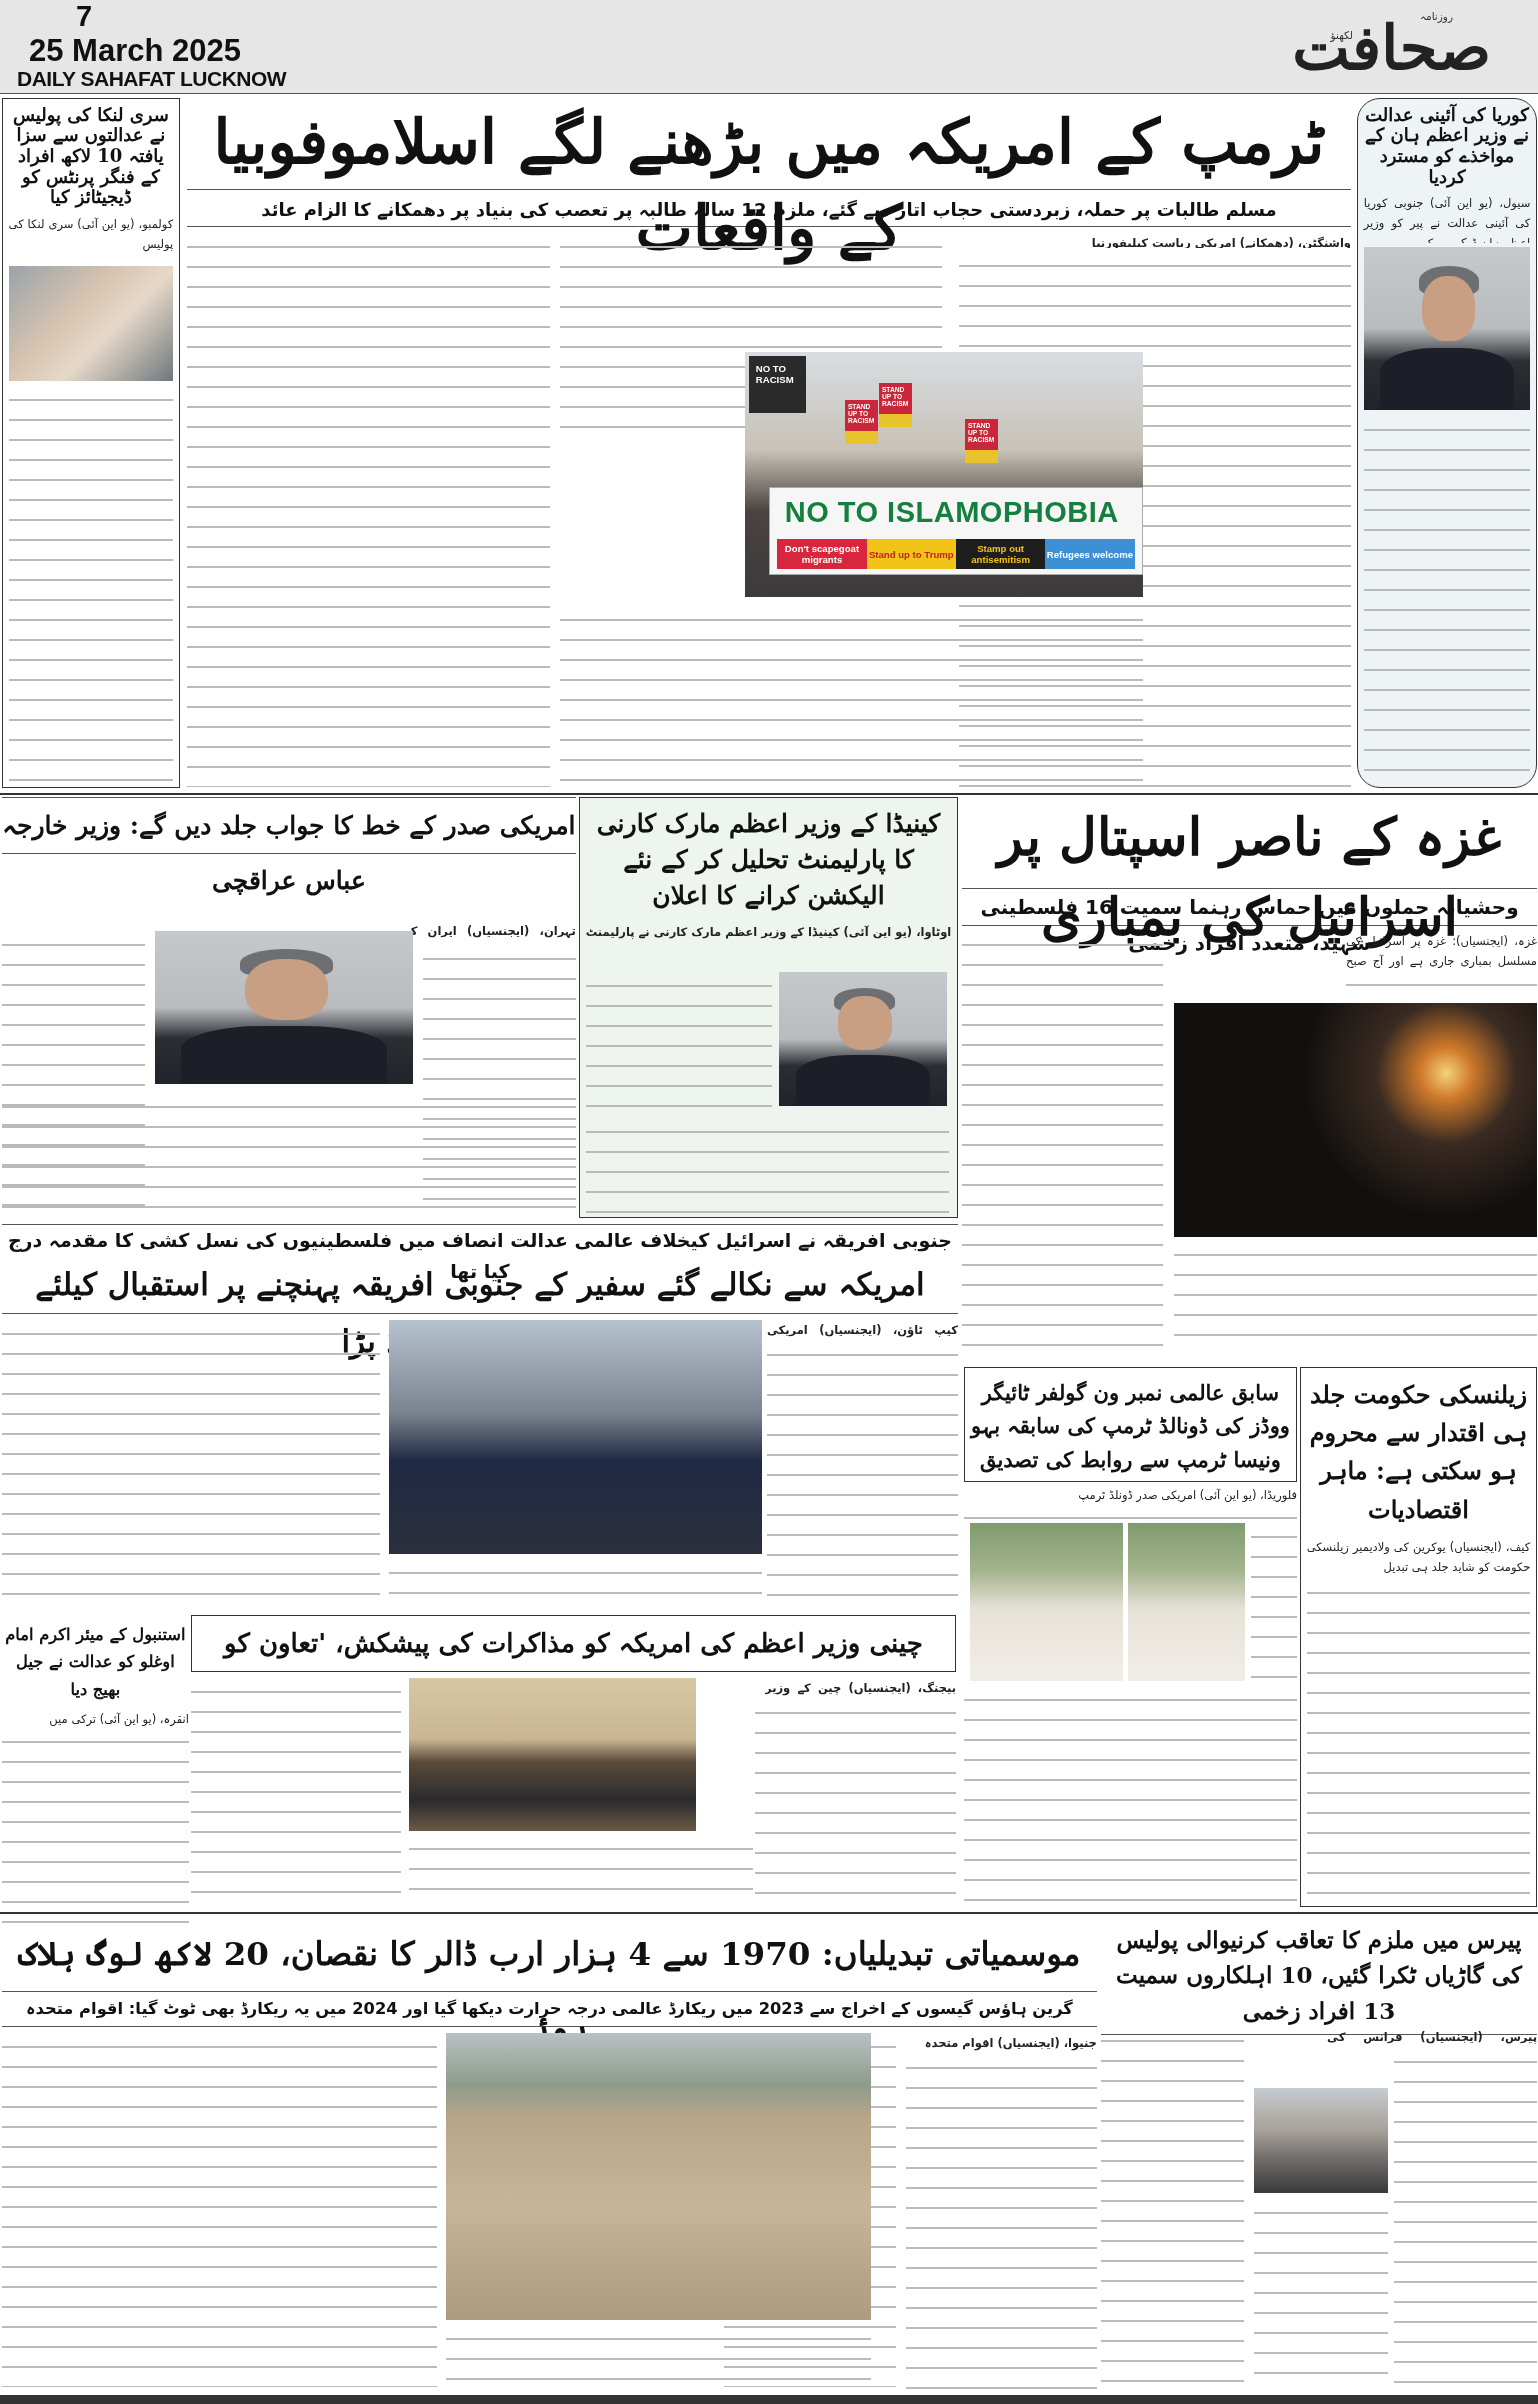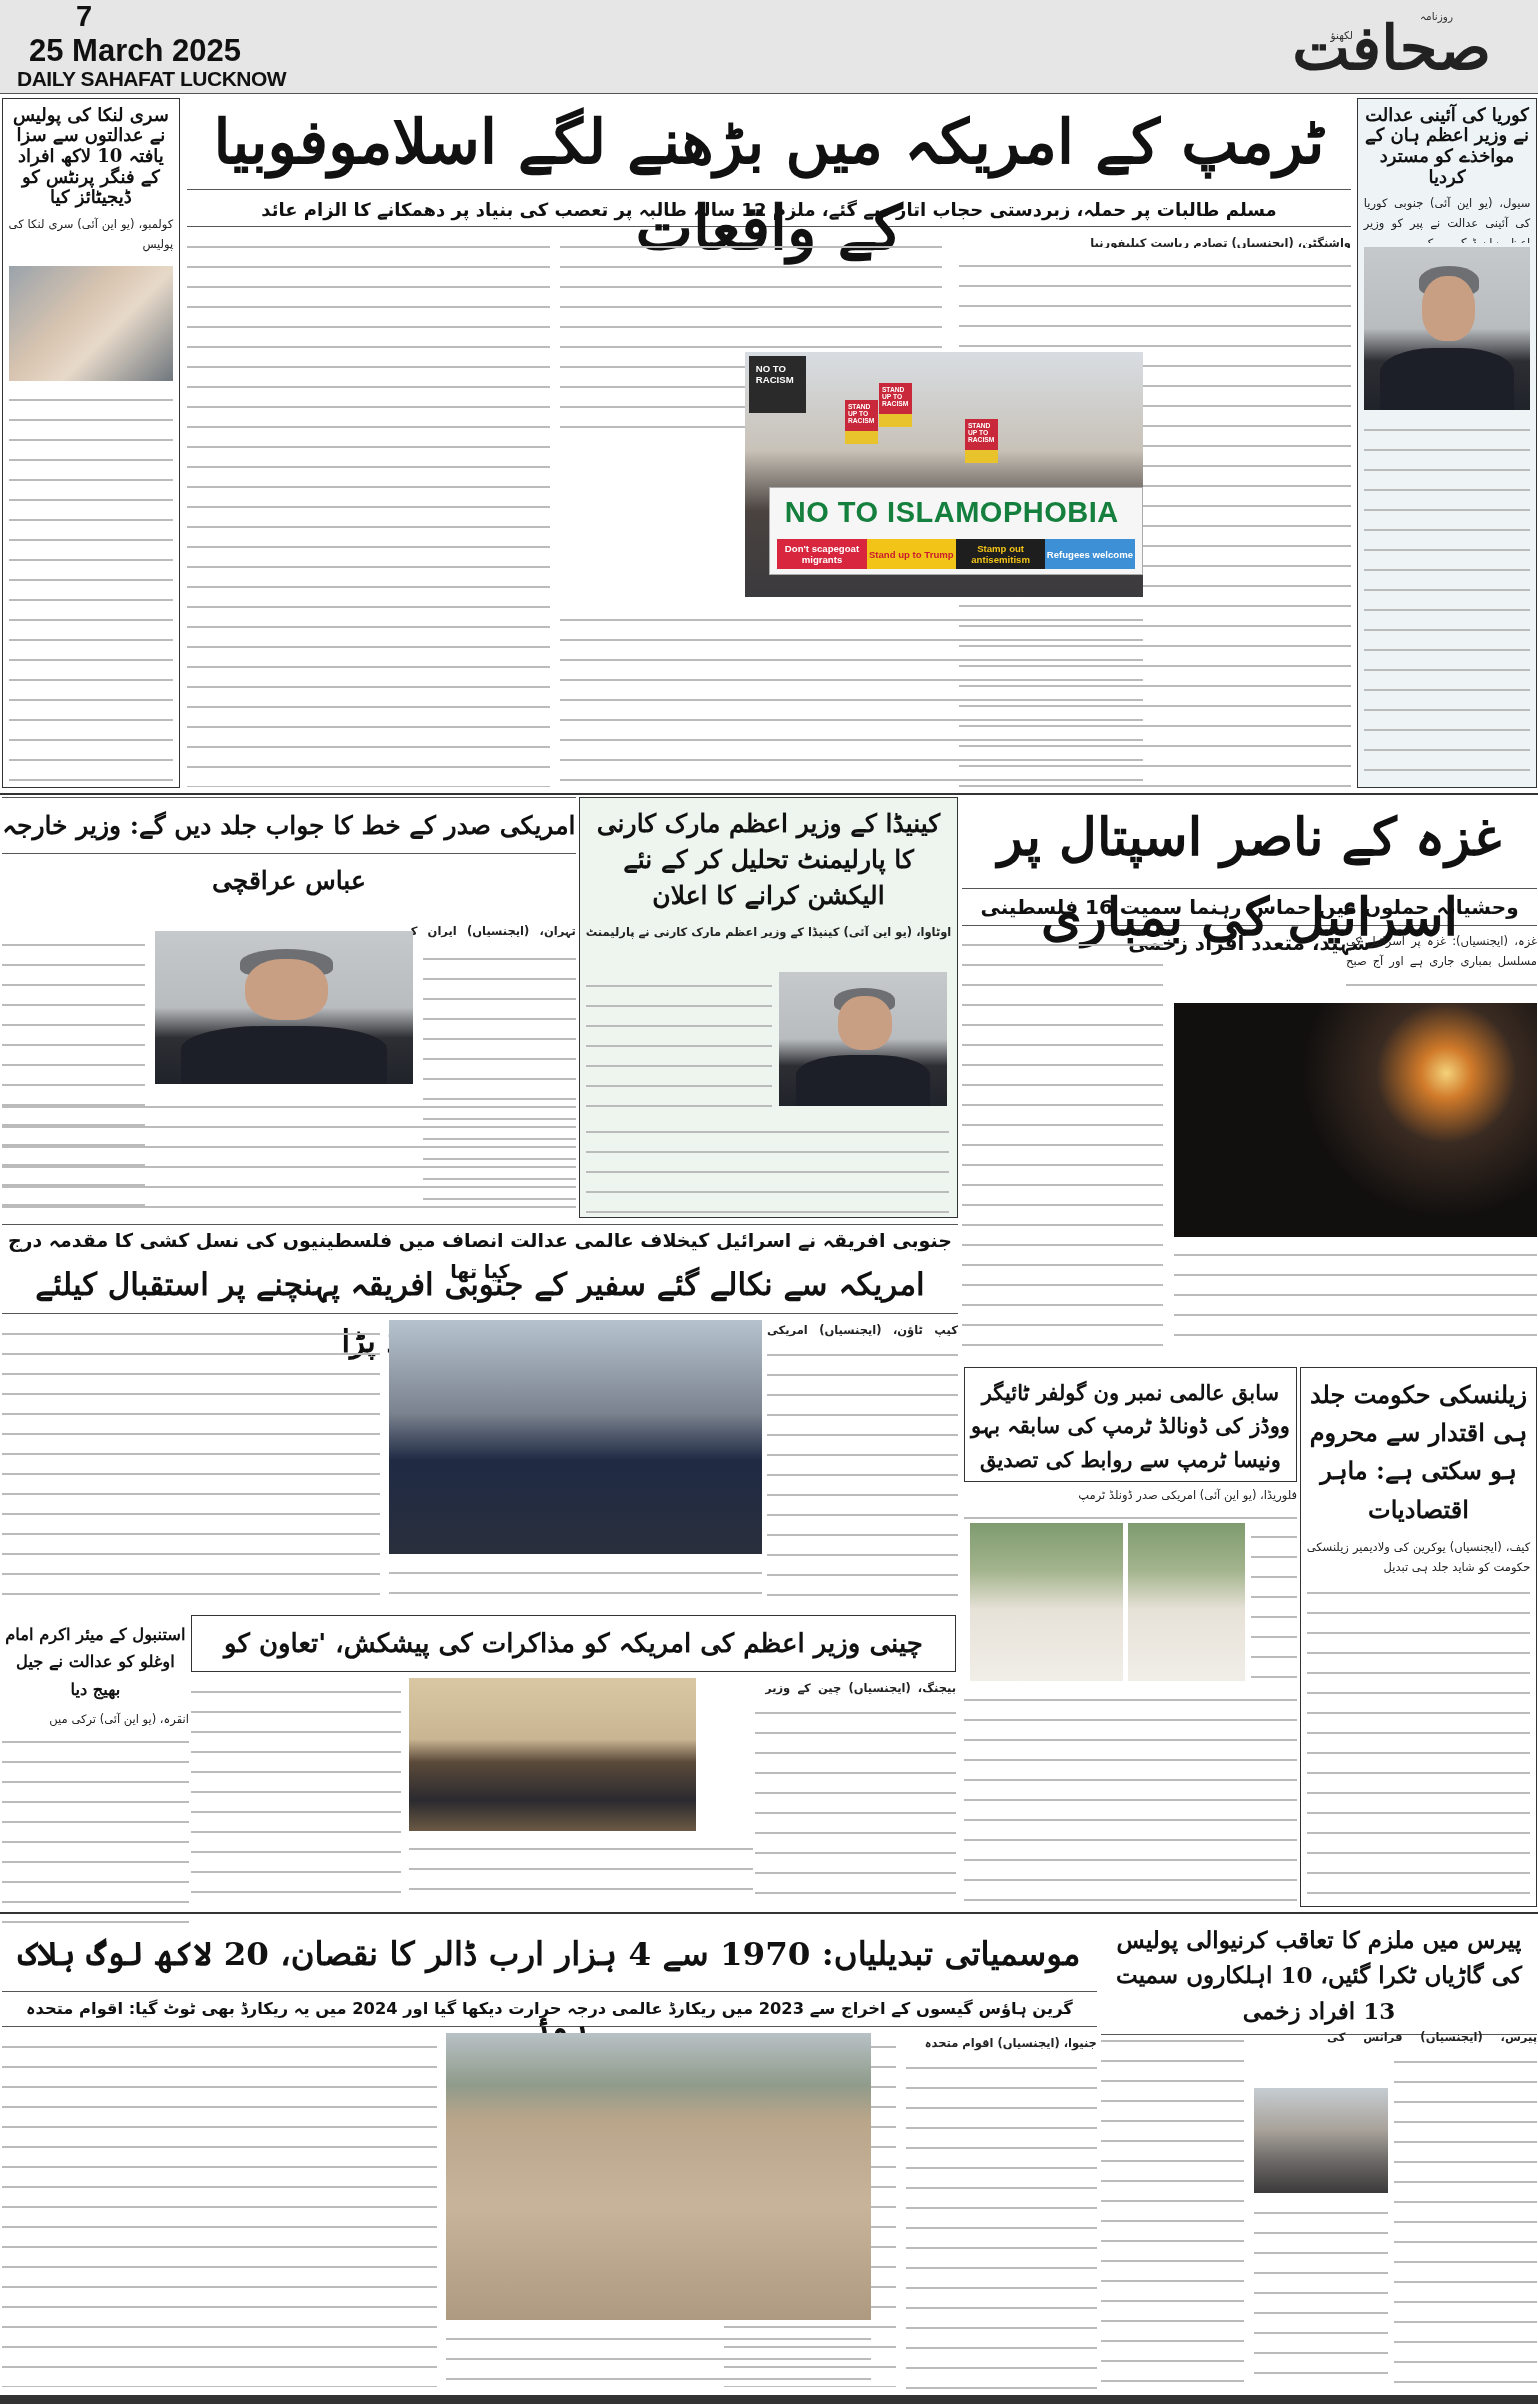--- a/index.html
+++ b/index.html
@@ -7,21 +7,21 @@
   .abs { position: absolute; }
   .masthead { left: 0; top: 0; width: 1539px; height: 94px; background: #e6e6e6; border-bottom: 1.9px solid #555; }
   .page-num { left: 76px; top: 0; font: bold 29px "Liberation Sans", sans-serif; }
   .date { left: 29px; top: 32.5px; font: bold 31px "Liberation Sans", sans-serif; }
   .paper-name-en { left: 17px; top: 67px; font: bold 21px "Liberation Sans", sans-serif; letter-spacing: -0.5px; }
   .logo { right: 48px; top: 11.5px; font: bold 61px "DejaVu Serif", serif; color: #222; }
   .logo-small { right: 86px; top: 9.6px; font-size: 10.5px; color: #333; }
   .logo-city { right: 186px; top: 29px; font-size: 10.5px; color: #333; }
 
   .box { border: 1.9px solid #333; background: #fff; overflow: hidden; }
-  .boxed-blue { background: #eef4f6; }
+  .boxed-blue { background: #eef4f6; border-radius: 23px; }
   .boxed-green { background: #eef5ef; }
   .headline { font-family: "DejaVu Serif", serif; font-weight: bold; line-height: 1.15; direction: rtl; text-align: center; color: #111; }
   .subhead { font-family: "DejaVu Sans", sans-serif; font-weight: bold; direction: rtl; text-align: center; color: #111; }
   .body-text { font-family: "DejaVu Sans", sans-serif; font-size: 11.5px; line-height: 20px; direction: rtl; text-align: justify; color: #222; overflow: hidden; }
   .rule { background: #333; height: 1.9px; }
   .thin-rule { background: #555; height: 1px; }
   .photo { overflow: hidden; background: #888; }
   .lines { background-image: repeating-linear-gradient(to bottom, transparent 0 13.4px, #bbb 13.4px 15.3px, transparent 15.3px 20px); }
 
   
@@ -71,21 +71,21 @@
       <div class="suit"></div>
   </div>
   <div class="lines" style="margin:5.7px; height:401px;"></div>
 </div>
 
 <div class="abs" style="left:187px; top:99px; width:1164px; height:688px;">
   <div class="headline" style="font-size:61px; height:86px; line-height:86px;">ٹرمپ کے امریکہ میں بڑھنے لگے اسلاموفوبیا کے واقعات</div>
   <div class="thin-rule" style="margin:3.8px 0;"></div>
   <div class="subhead" style="font-size:18px; height:32.5px; line-height:32.5px;">مسلم طالبات پر حملہ، زبردستی حجاب اتار دیے گئے، ملزم 12 سالہ طالبہ پر تعصب کی بنیاد پر دھمکانے کا الزام عائد</div>
   <div class="thin-rule"></div>
-  <div class="body-text" style="position:absolute; right:0; top:134px; width:401px; height:15.3px; font-weight:bold;">واشنگٹن، (ایجنسیاں) تصادم ریاست کیلیفورنیا</div>
+  <div class="body-text" style="position:absolute; right:0; top:134px; width:401px; height:15.3px; font-weight:bold;">واشنگٹن، (دھمکانے) امریکی ریاست کیلیفورنیا</div>
   <div class="lines" style="position:absolute; right:0; top:153px; width:392px; height:535px;"></div>
   <div class="lines" style="position:absolute; left:0; top:134px; width:363px; height:554px;"></div>
   <div class="lines" style="position:absolute; left:373px; top:134px; width:382px; height:210px;"></div>
   <div class="photo protest" style="position:absolute; left:558px; top:253px; width:398px; height:245px;">
     <div class="abs" style="left:3.8px; top:3.8px; width:57px; height:57px; background:#2a2a2a; color:#fff; font:bold 9.6px 'Liberation Sans',sans-serif; padding:7px;">NO TO RACISM</div>
     <div class="placard" style="left:100px; top:48px;">STAND UP TO RACISM</div>
     <div class="placard" style="left:134px; top:31px;">STAND UP TO RACISM</div>
     <div class="placard" style="left:220px; top:67px;">STAND UP TO RACISM</div>
     <div class="banner">
       <div class="banner-title">NO TO ISLAMOPHOBIA</div>

